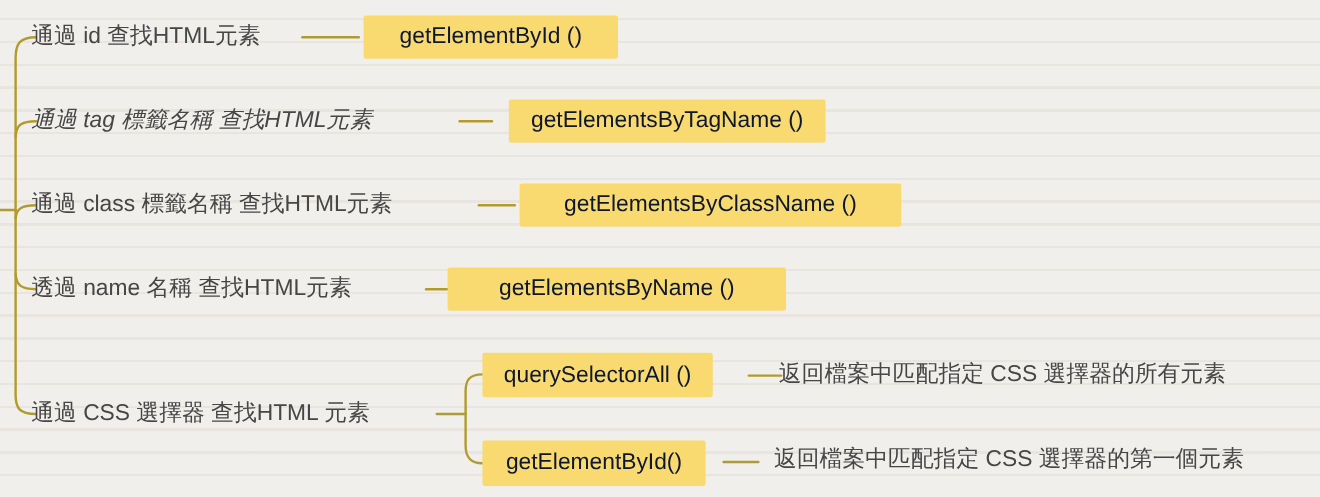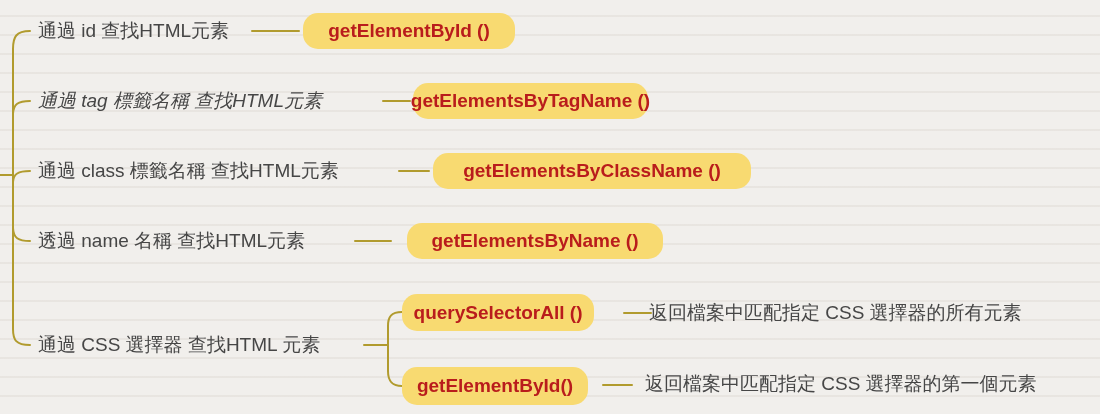--- a/index.html
+++ b/index.html
@@ -23,21 +23,21 @@
         rgba(255,255,255,0) 19px);
   }
   #connectors{
     position:absolute;
     left:0;top:0;
     width:1100px;height:414px;
     pointer-events:none;
   }
   .label{
     position:absolute;
-    left:38px;
+    left:26px;
     transform:translateY(-50%);
     font-size:19px;
     color:#464646;
     white-space:nowrap;
     line-height:1.2;
   }
   .desc{
     position:absolute;
     transform:translateY(-50%);
     font-size:19px;
@@ -45,32 +45,32 @@
     white-space:nowrap;
     line-height:1.2;
   }
   .node{
     position:absolute;
     box-sizing:border-box;
     display:flex;
     align-items:center;
     justify-content:center;
     background:#f8da71;
-    border-radius:15px;
+    border-radius:2px;
     font-size:19px;
-    font-weight:700;
-    color:#b91c1c;
+    font-weight:400;
+    color:#0f172a;
     white-space:nowrap;
   }
   
   #lb0{top:31px;}  #lb1{top:101px;font-style:italic;} #lb2{top:171px;} #lb3{top:241px;} #lb4{top:345px;}
   #nd0{left:303px;top:13px;width:212px;height:36px;}
-  #nd1{left:413px;top:83px;width:235px;height:36px;}
+  #nd1{left:424px;top:83px;width:264px;height:36px;}
   #nd2{left:433px;top:153px;width:318px;height:36px;}
-  #nd3{left:407px;top:223px;width:256px;height:36px;}
+  #nd3{left:373px;top:223px;width:282px;height:36px;}
   #nd4a{left:402px;top:294px;width:192px;height:37px;}
   #nd4b{left:402px;top:367px;width:186px;height:38px;}
   #ds4a{left:649px;top:313px;}
   #ds4b{left:645px;top:384px;}
 </style>
 </head>
 <body>
 
 <div id="canvas">
 

